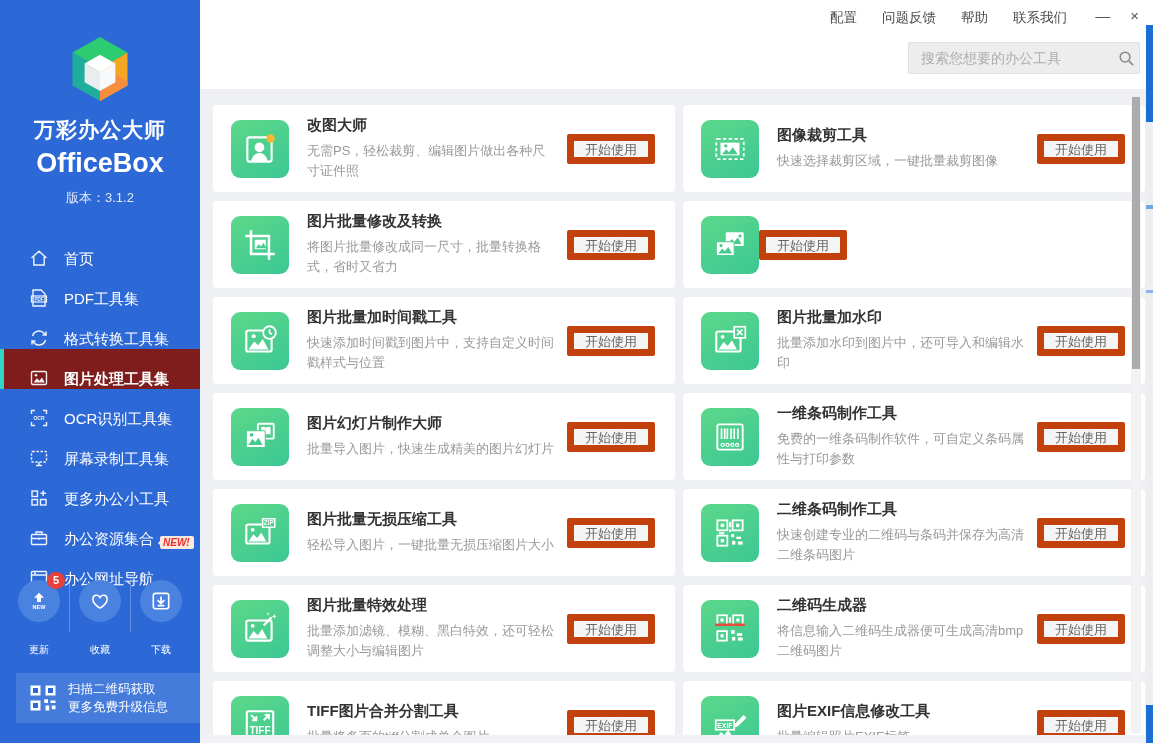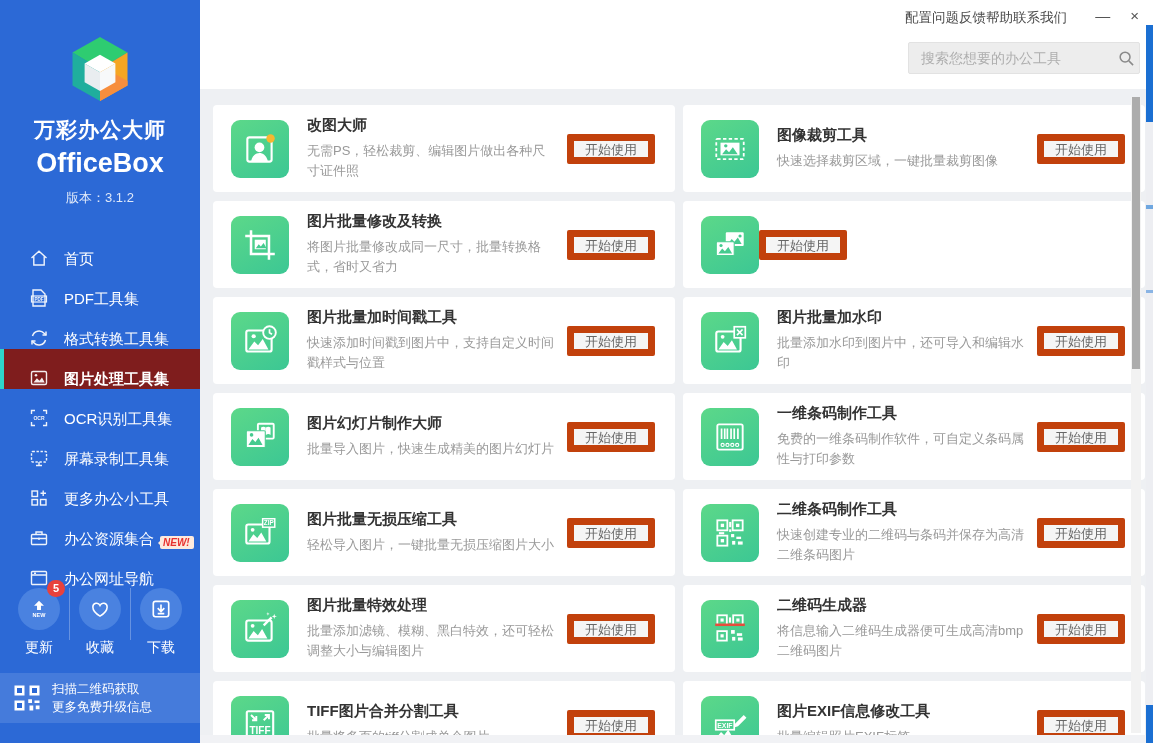--- a/index.html
+++ b/index.html
@@ -22,32 +22,32 @@
   .new-badge { margin-left:6px; background:#fdeade; color:#e8312f; font-size:10px; font-weight:bold;
     font-style:italic; padding:1px 4px 1px 3px; border-radius:2px; position:relative; }
   .new-badge::before { content:""; position:absolute; left:-5px; top:50%; margin-top:-3px;
     border:3px solid transparent; border-right-color:#fdeade; }
 
   .side-footer { position:absolute; left:0; right:0; bottom:0; }
   .quick-actions { display:flex; justify-content:space-around; align-items:flex-start; padding:0 10px; }
   .qa { position:relative; display:flex; flex-direction:column; align-items:center; width:56px; cursor:pointer; }
   .qa-circle { width:42px; height:42px; border-radius:50%; background:#4a82e0;
     display:flex; align-items:center; justify-content:center; }
-  .qa-label { margin-top:9px; font-size:14px; }
+  .qa-label { margin-top:21px; font-size:10px; }
   .qa-badge { position:absolute; top:-8px; right:2px; background:#e8413c; color:#fff; font-size:11px;
     font-weight:bold; min-width:18px; height:17px; line-height:17px; border-radius:9px; text-align:center; }
   .qa-divider { width:1px; height:52px; background:rgba(255,255,255,.28); margin-top:0; }
   .qr-panel { margin-top:16px; margin-bottom:20px; background:rgba(255,255,255,.12);
-    display:flex; align-items:center; padding:7px 12px; gap:10px; }
+    display:flex; align-items:center; padding:7px 12px; gap:10px;margin-left:16px; }
   .qr-text { font-size:12.5px; line-height:1.45; color:#fff; }
 
   
   .main { position:relative; flex:1; height:743px; background:#eef0f3; }
   .topbar { position:relative; height:89px; background:#fff; }
-  .topbar-menu { position:absolute; top:9px; right:86px; display:flex; }
+  .topbar-menu { position:absolute; top:9px; right:86px; display:flex; gap:25px; }
   .menu-item { font-size:13.5px; color:#4a4a4a; cursor:pointer; }
   .win-controls { position:absolute; top:6px; right:14px; display:flex; gap:20px; }
   .win-btn { font-size:15px; color:#555; cursor:pointer; line-height:20px; }
   .search-box { position:absolute; top:42px; right:13px; width:232px; height:32px;
     background:#ededed; border:1px solid #e2e2e2; border-radius:2px; display:flex; align-items:center; }
   .search-box input { flex:1; border:none; outline:none; background:transparent; padding:0 8px 0 12px;
     font-size:14px; color:#555; font-family:inherit; }
   .search-box input::placeholder { color:#aeaeae; }
   .search-ic { width:26px; display:flex; align-items:center; justify-content:center; cursor:pointer; }
 

